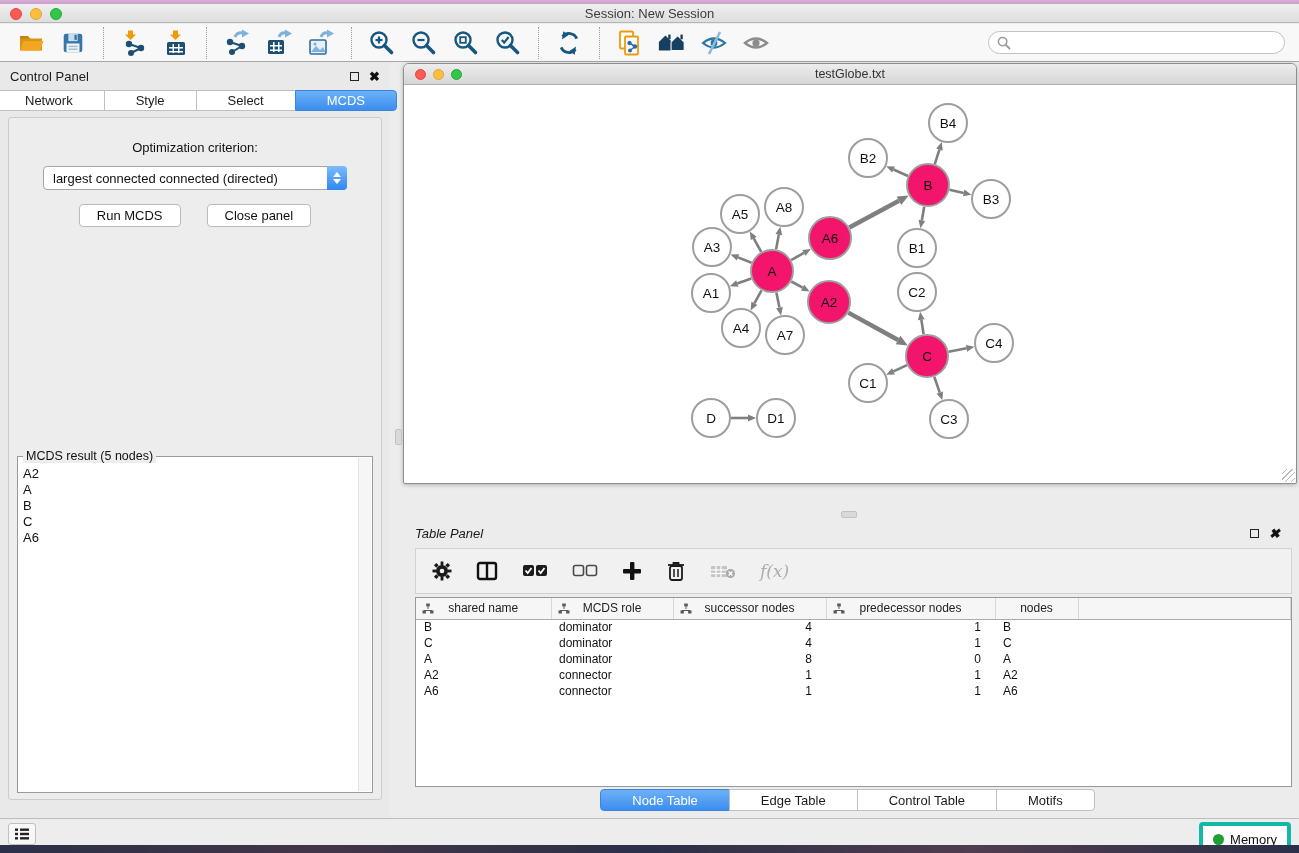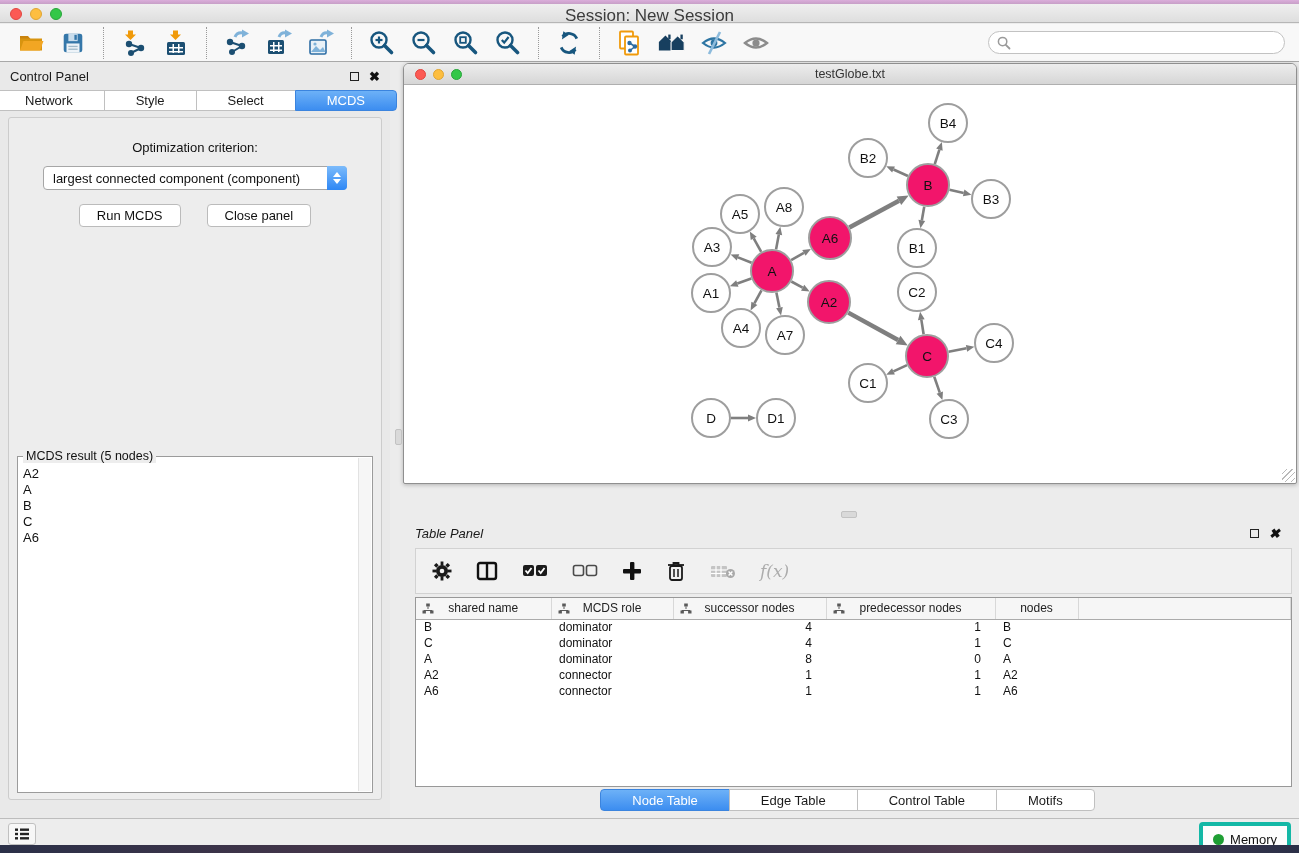--- a/index.html
+++ b/index.html
@@ -2,21 +2,21 @@
 <html><head>
 <meta charset="utf-8">
 <style>
   * { margin:0; padding:0; box-sizing:border-box; }
   body { font-family:"Liberation Sans",sans-serif; }
   .screen { position:relative; width:1299px; height:853px; background:#ECECEC; overflow:hidden; font-family:"Liberation Sans",sans-serif; color:#222; }
 
   
   .top-strip { position:absolute; top:0; left:0; right:0; height:4px; background:linear-gradient(#DBAEDB,#C79FC7); }
   .titlebar { position:absolute; top:4px; left:0; right:0; height:19px; background:linear-gradient(#EFEFEF,#DEDEDE); border-bottom:1px solid #B6B6B6; }
-  .titlebar .title-text { position:absolute; left:0; right:0; top:2px; text-align:center; font-size:17px; color:#3C3C3C; }
+  .titlebar .title-text { position:absolute; left:0; right:0; top:2px; text-align:center; font-size:13px; color:#3C3C3C; }
   .lights { position:absolute; left:10px; top:4px; display:flex; gap:8px; }
   .light { width:12px; height:12px; border-radius:50%; }
   .light.red { background:#FC5A54; border:1px solid #E14640; }
   .light.yellow { background:#FDBE40; border:1px solid #E0A532; }
   .light.green { background:#33C748; border:1px solid #28A53A; }
 
   
   .toolbar { position:absolute; top:24px; left:0; right:0; height:38px; background:#F8F8F8; border-bottom:1px solid #A8A8A8; display:flex; align-items:center; padding:0 10px; }
   .tb-btn { width:42px; height:34px; display:flex; align-items:center; justify-content:center; cursor:default; }
   .tb-sep { width:1px; height:32px; border-left:1px dotted #9A9A9A; margin:0 9px; }
@@ -265,21 +265,21 @@
       <div class="tab">
           <span>Select</span>
         </div>
       <div class="tab last selected">
           <span>MCDS</span>
         </div>
     </div>
     <div class="cp-body">
       <div class="opt-label">Optimization criterion:</div>
       <div class="select-box">
-        <span>largest connected component (component)</span>
+        <span>largest connected connected (directed)</span>
         <span class="select-stepper">
             <span class="chev-up"></span>
             <span class="chev-down"></span>
           </span>
       </div>
       <div class="cp-buttons">
         <div class="cp-btn">Run MCDS</div>
         <div class="cp-btn">Close panel</div>
       </div>
       <div class="result-box">

